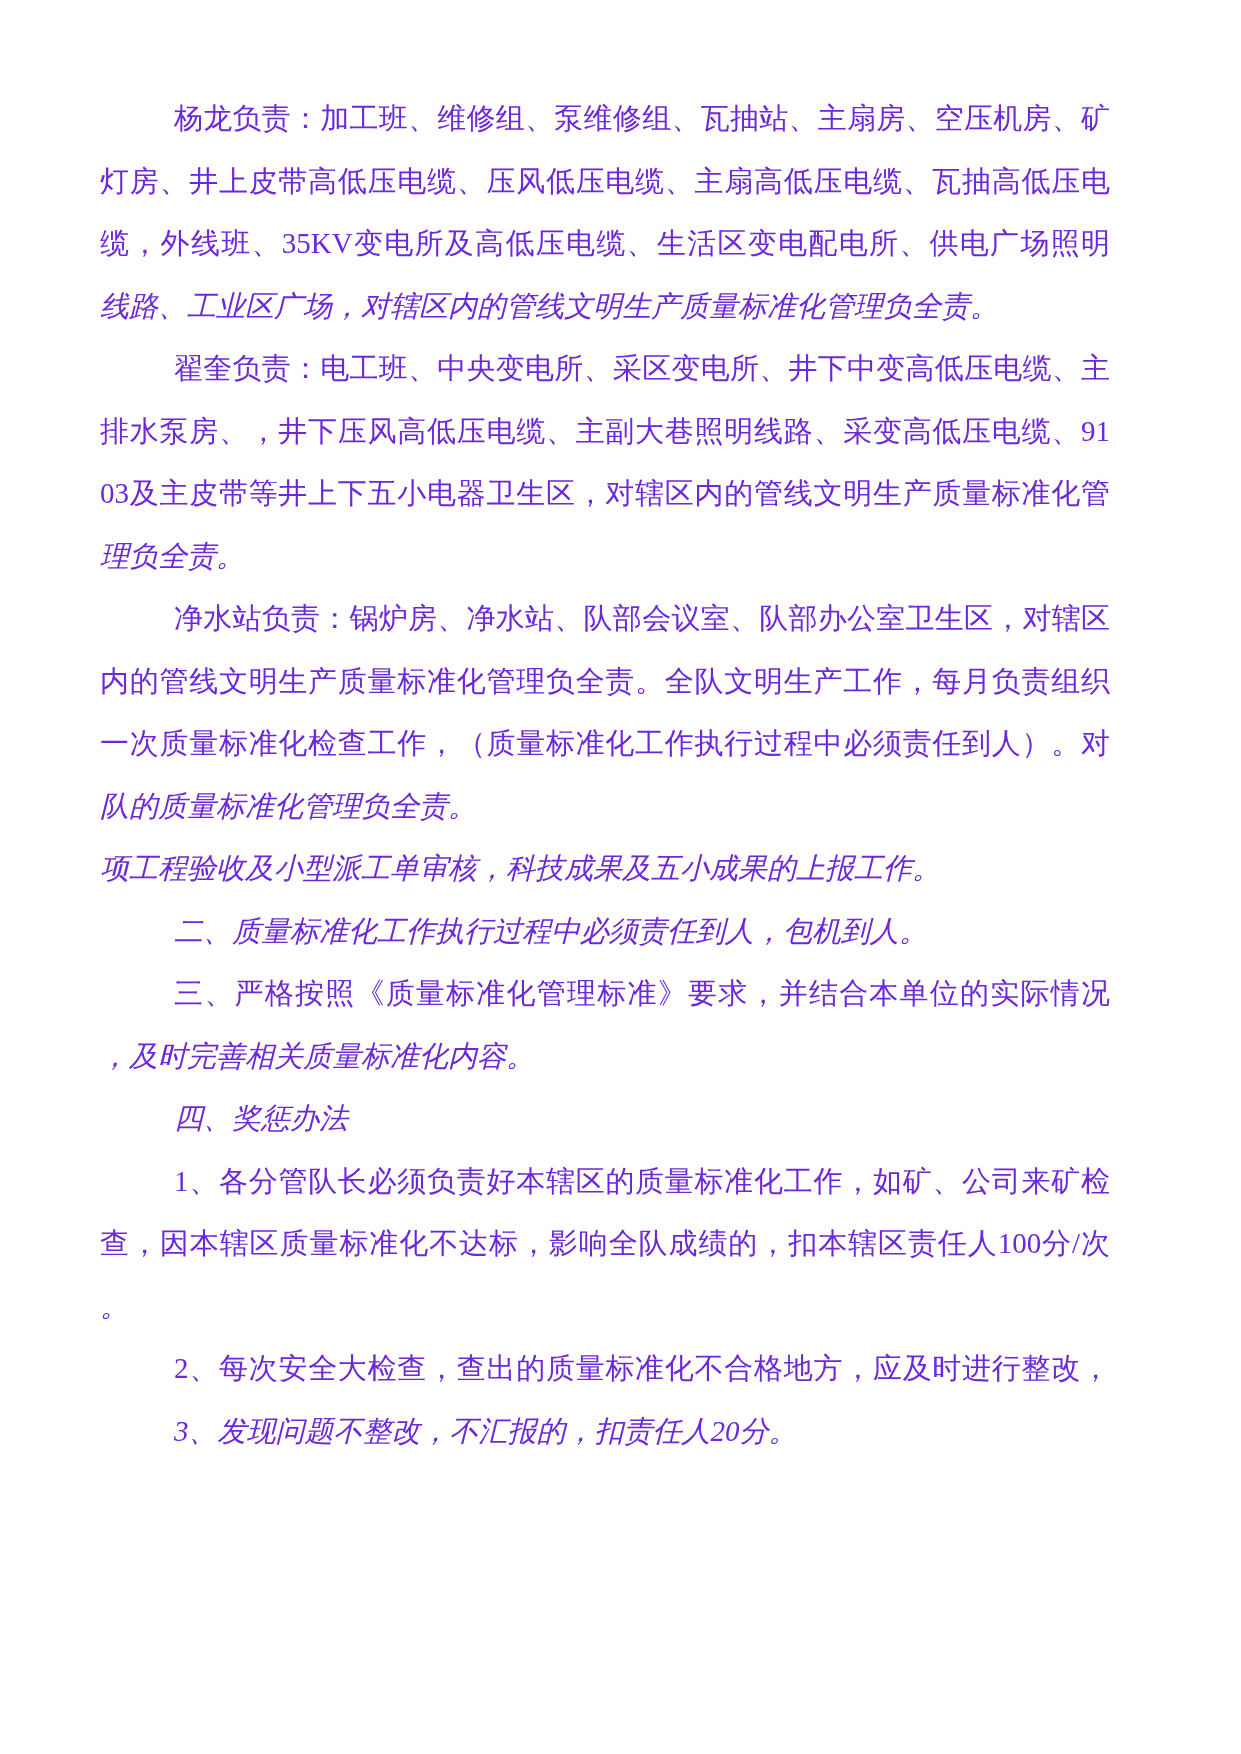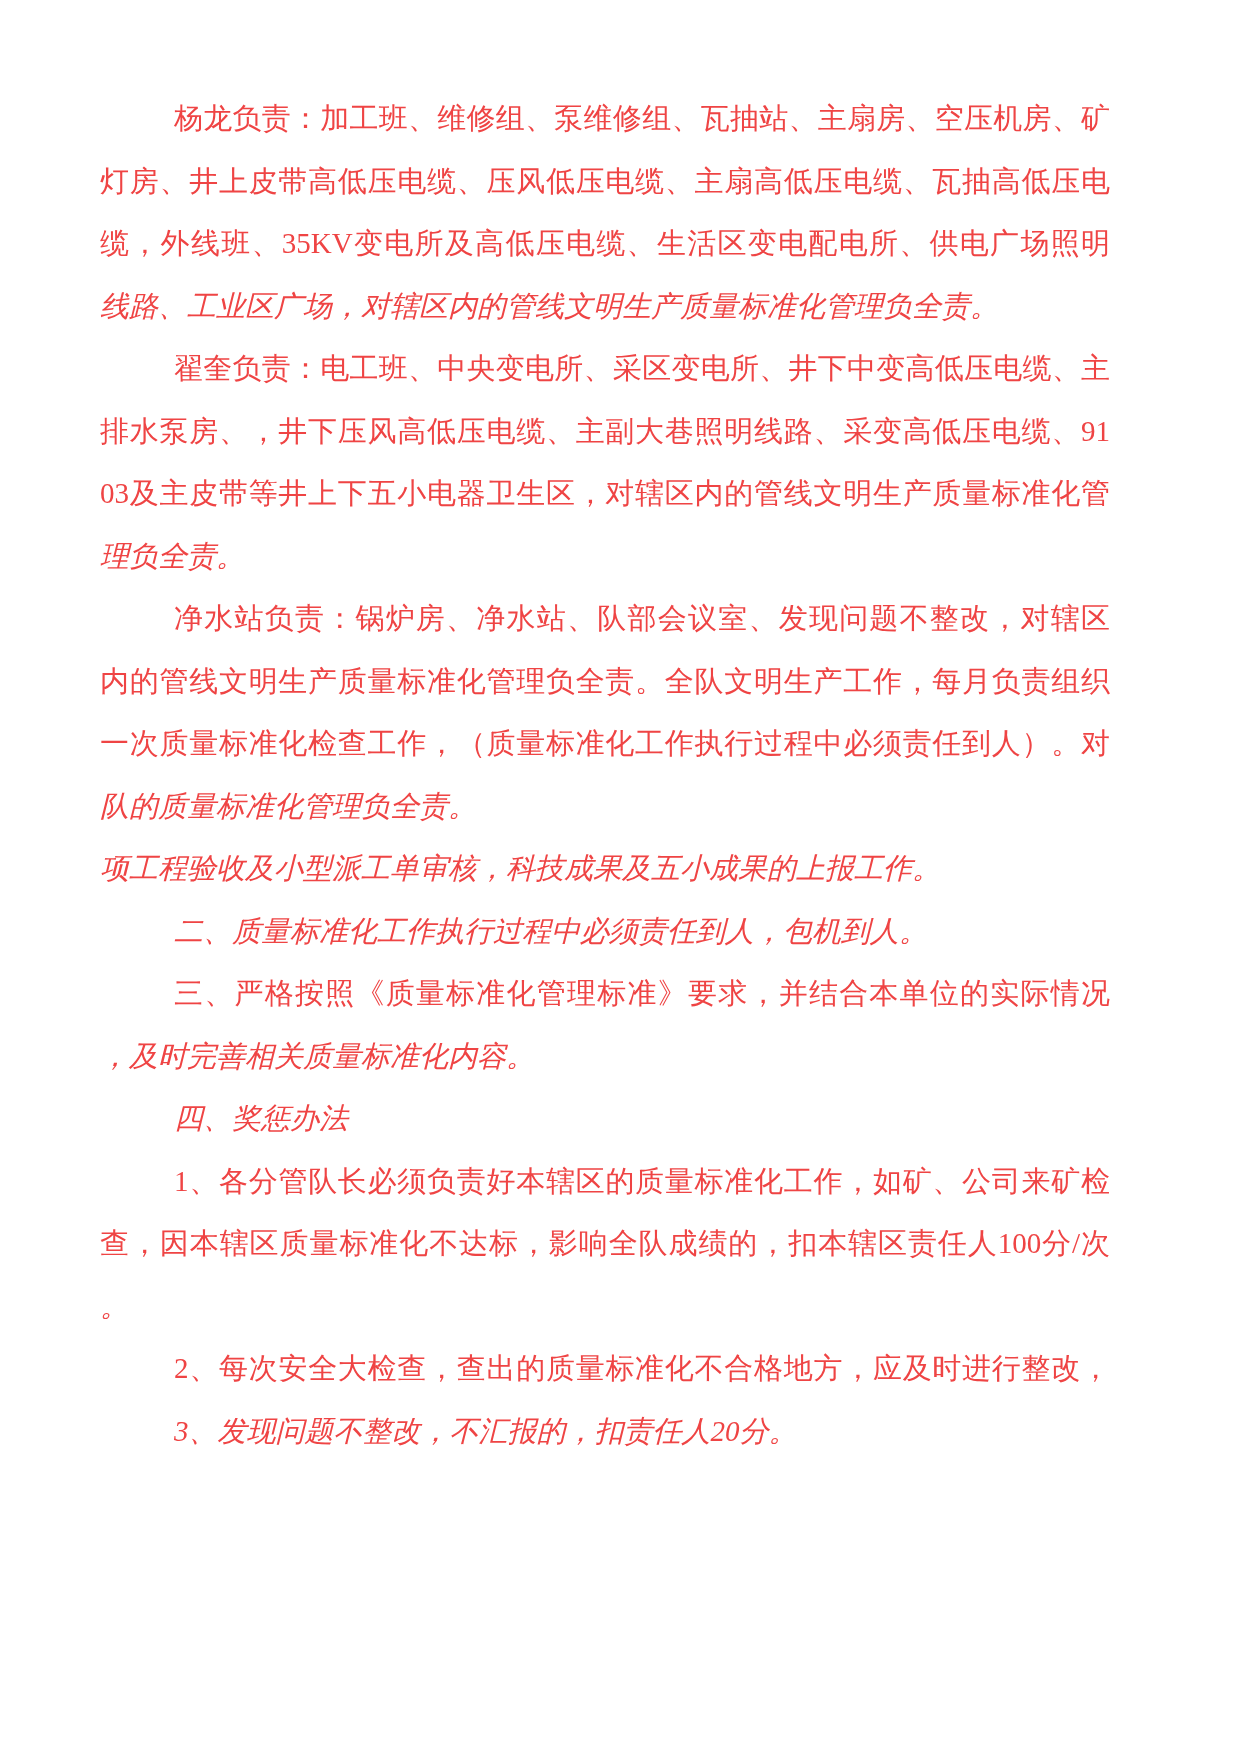--- a/index.html
+++ b/index.html
@@ -23,21 +23,21 @@
     width: 1010px;
   }
   .para {
     margin: 0;
     padding: 0;
   }
   .line {
     font-size: 29px;
     line-height: 62.5px;
     height: 62.5px;
-    color: #ef4444;
+    color: #6d28d9;
     white-space: normal;
     overflow: hidden;
     text-align: justify;
     text-align-last: justify;
     -moz-text-align-last: justify;
   }
   .line.last {
     text-align-last: left;
     font-style: italic;
     -moz-text-align-last: left;
@@ -57,21 +57,21 @@
         <div class="line">缆，外线班、35KV变电所及高低压电缆、生活区变电配电所、供电广场照明</div>
         <div class="line last">线路、工业区广场，对辖区内的管线文明生产质量标准化管理负全责。</div>
       </div>
       <div class="para">
         <div class="line first">翟奎负责：电工班、中央变电所、采区变电所、井下中变高低压电缆、主</div>
         <div class="line">排水泵房、，井下压风高低压电缆、主副大巷照明线路、采变高低压电缆、91</div>
         <div class="line">03及主皮带等井上下五小电器卫生区，对辖区内的管线文明生产质量标准化管</div>
         <div class="line last">理负全责。</div>
       </div>
       <div class="para">
-        <div class="line first">净水站负责：锅炉房、净水站、队部会议室、发现问题不整改，对辖区</div>
+        <div class="line first">净水站负责：锅炉房、净水站、队部会议室、队部办公室卫生区，对辖区</div>
         <div class="line">内的管线文明生产质量标准化管理负全责。全队文明生产工作，每月负责组织</div>
         <div class="line">一次质量标准化检查工作，（质量标准化工作执行过程中必须责任到人）。对全</div>
         <div class="line last">队的质量标准化管理负全责。</div>
       </div>
       <div class="para">
         <div class="line last">项工程验收及小型派工单审核，科技成果及五小成果的上报工作。</div>
       </div>
       <div class="para">
         <div class="line first last">二、质量标准化工作执行过程中必须责任到人，包机到人。</div>
       </div>

